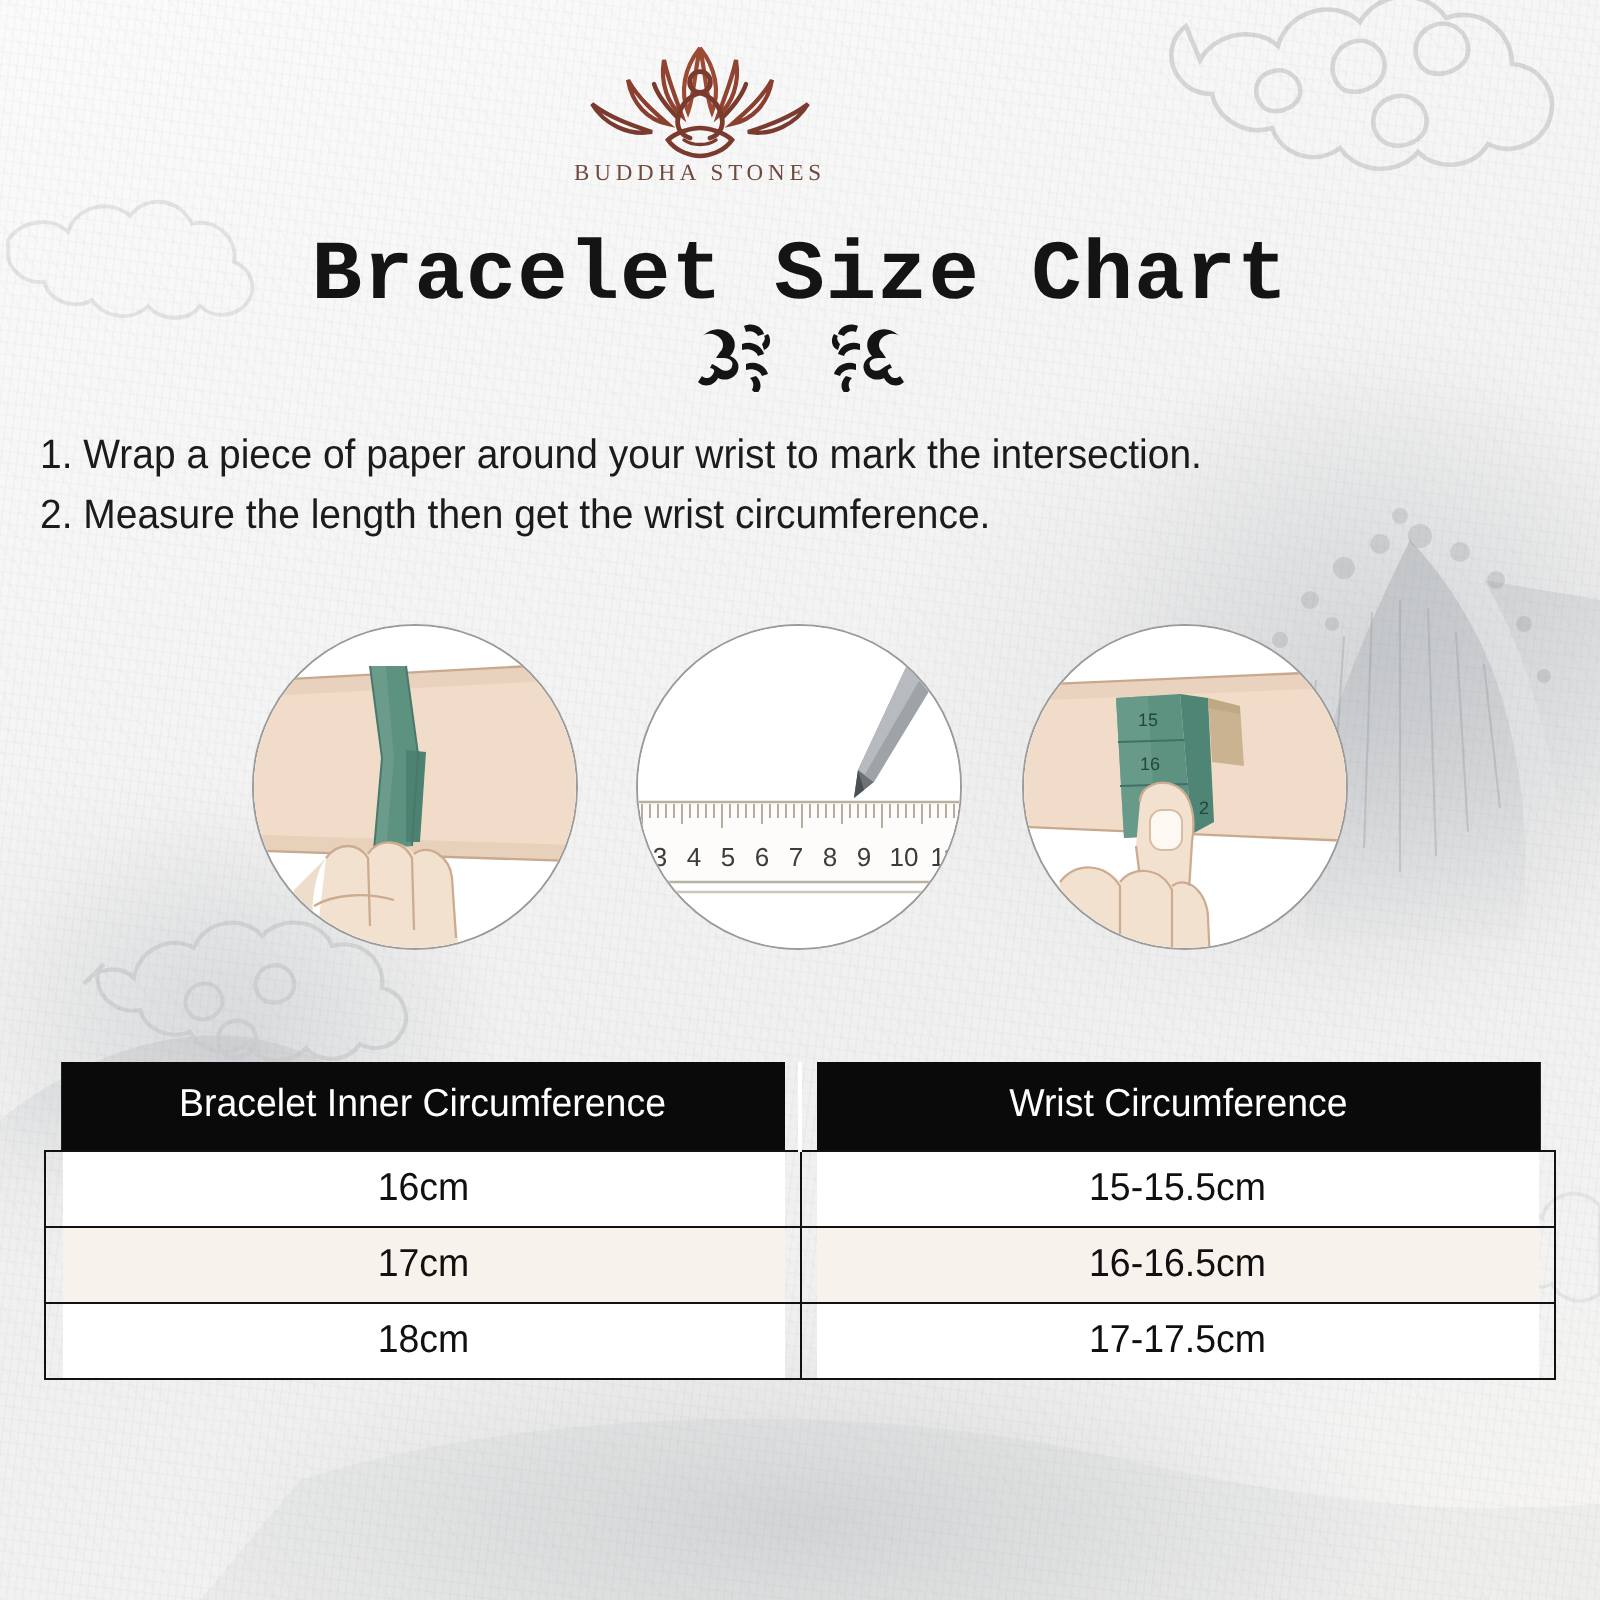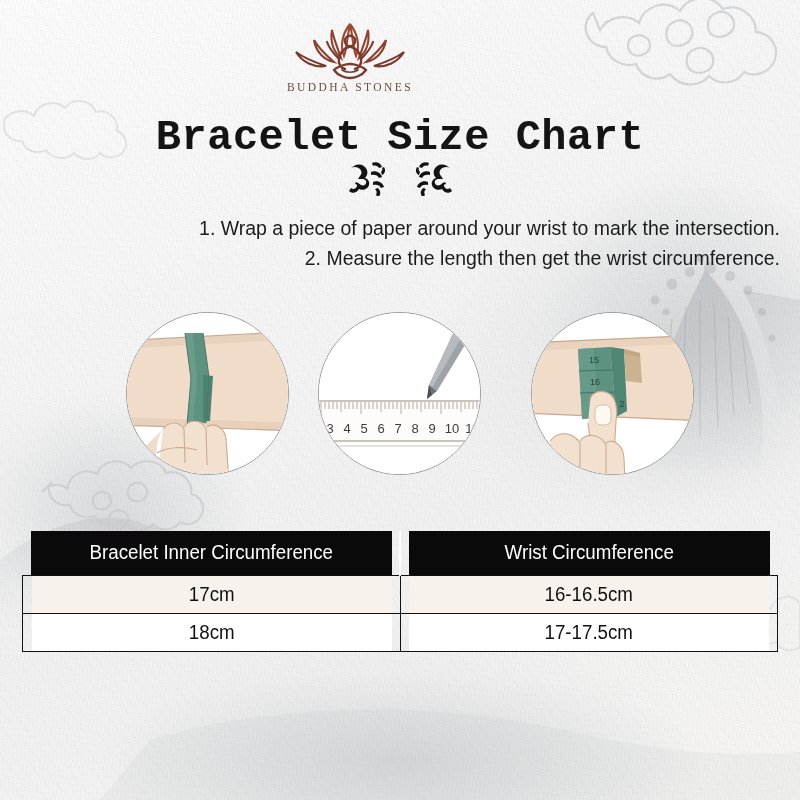--- a/index.html
+++ b/index.html
@@ -73,42 +73,42 @@
     background: #111;
     color: #fff;
     border-radius: 19px;
     padding: 7px 25px 8px;
     font-family: "Liberation Serif", serif;
     font-size: 20px;
     line-height: 1;
     white-space: nowrap;
   }
 
-  .steps { position: absolute; top: 213px; left: 0; width: 800px; z-index: 3; text-align: right; }
+  .steps { position: absolute; top: 213px; left: 0; width: 800px; z-index: 3; text-align: left; }
   .step {
     font-family: "Liberation Sans", sans-serif;
     font-size: 20.5px;
     color: #1b1b1b;
     line-height: 1.45;
     transform: scaleX(0.95);
   }
 
   
   .circles { position: absolute; top: 312px; left: 0; width: 800px; z-index: 3; }
   .circle {
     position: absolute;
     width: 163px; height: 163px;
     border-radius: 50%;
     overflow: hidden;
     background: #ffffff;
     border: 1.3px solid #9b9b9b;
   }
   .c1 { left: 126px; }
   .c2 { left: 318px; }
-  .c3 { left: 531px; text-align: right; }
+  .c3 { left: 511px; text-align: right; }
 
   
   .size-table {
     position: absolute;
     left: 22px; top: 531px;
     width: 756px;
     border-collapse: collapse;
     z-index: 3;
     table-layout: fixed;
   }
@@ -442,20 +442,24 @@
   </div>
 
   <table class="size-table">
     <thead>
       <tr>
         <th>Bracelet Inner Circumference</th>
         <th>Wrist Circumference</th>
       </tr>
     </thead>
     <tbody>
+      <tr class="plain">
+        <td>16cm</td>
+        <td>15-15.5cm</td>
+      </tr>
       <tr class="tint">
         <td>17cm</td>
         <td>16-16.5cm</td>
       </tr>
       <tr class="plain">
         <td>18cm</td>
         <td>17-17.5cm</td>
       </tr>
     </tbody>
   </table>

